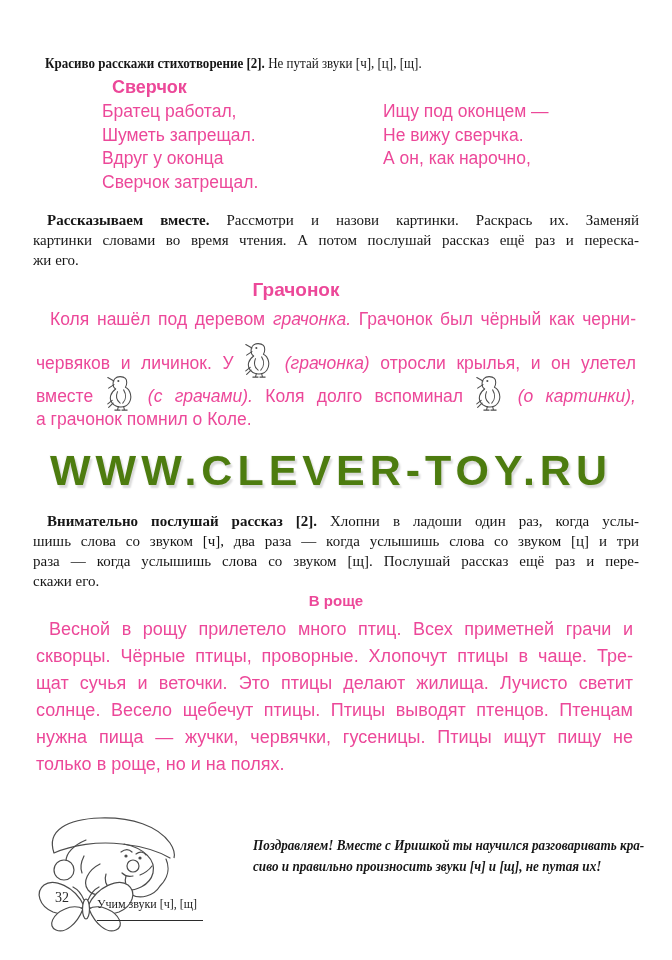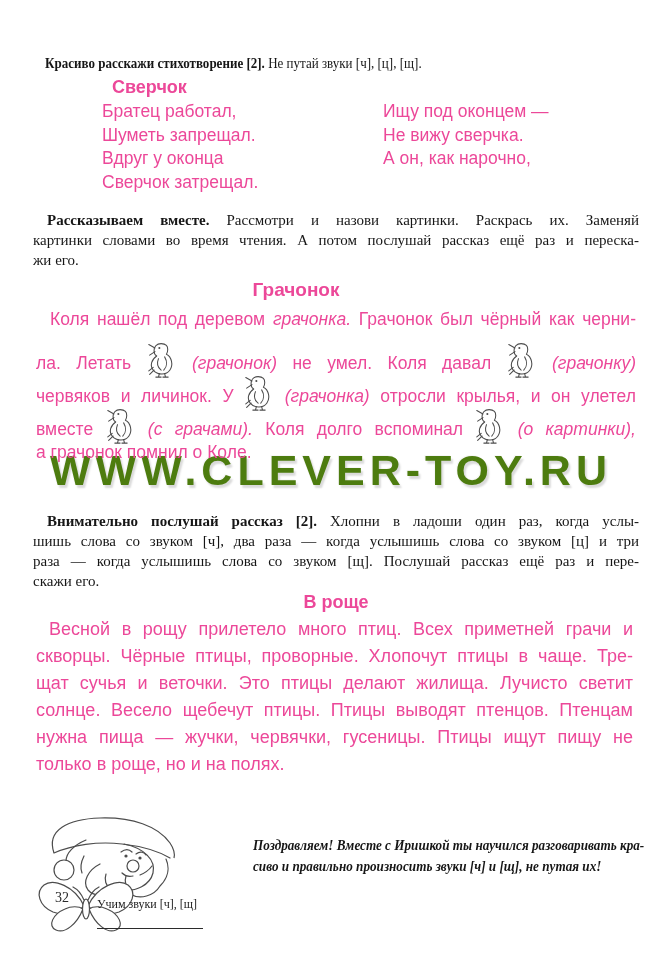--- a/index.html
+++ b/index.html
@@ -42,34 +42,34 @@
   
   #watermark{left:50px;top:446px;width:600px;z-index:0;
     font-family:Liberation Sans, sans-serif;font-weight:bold;font-size:43px;
     letter-spacing:5px;color:#4d7c0f;white-space:nowrap;
     text-shadow:2px 3px 2px #dadada, -1px -1px 0 #f7f7f7;}
 
   
   #instr3{left:33px;top:511px;width:606px;font-size:15px;line-height:20px;}
 
   
-  #title-roshche{left:0;top:592px;width:672px;text-align:center;font-size:18px;}
+  #title-roshche{left:0;top:592px;width:672px;text-align:center;font-size:15px;}
   #story2{left:36px;top:616px;width:597px;font-size:18px;}
   .s2line{height:27px;line-height:27px;}
   .s2first{text-indent:13px;}
 
   
   #gnome{left:26px;top:812px;}
   #congrats{left:253px;top:834px;width:480px;font-size:15.5px;line-height:21px;
     font-weight:bold;font-style:italic;transform:scaleX(.85);
     transform-origin:left top;white-space:nowrap;}
   #butterfly{left:33px;top:876px;}
   #page-number{left:55px;top:890px;font-size:14px;color:#2a2a2a;z-index:3;}
   #series{left:97px;top:897px;font-size:12px;color:#1c1c1c;
-    border-bottom:1.5px solid #2b2b2b;padding:0 6px 16px 0;}
+    border-bottom:1.5px solid #2b2b2b;padding:0 6px 8px 0;}
 
   svg .ln{fill:none;stroke:#4c4c4c;stroke-width:1.2;stroke-linecap:round;stroke-linejoin:round;}
   svg .lnw{fill:#ffffff;stroke:#4c4c4c;stroke-width:1.2;stroke-linejoin:round;}
 </style>
 </head>
 <body>
 
 <div id="page">
 
   <div id="watermark" class="abs">WWW.CLEVER-TOY.RU</div>
@@ -101,36 +101,20 @@
     <div>жи его.</div>
   </div>
 
   <div id="title-grachonok" class="abs sans b">Грачонок</div>
 
   <div id="story1" class="abs sans">
     <div class="jline s1l1">
       <span>Коля нашёл под деревом</span>
       <span class="i">грачонка.</span>
       <span>Грачонок был чёрный как черни-</span>
-    </div>
-    <div class="jline s1m">
-      <span>ла. Летать</span>
-      <svg class="bird" viewBox="0 0 34 42">
-          <path class="lnw" d="M16,3 C11,3 8,6 8,11 C8,14 9,16 11,17 C5,21 3,28 7,33 C12,39 22,39 26,33 C30,27 28,18 22,15 C24,12 24,7 22,5 C20,3 18,3 16,3 Z"></path>
-          <path class="ln" d="M9,8 L2,4 M9,12 L3,16 M13,20 C11,25 12,30 16,33 M20,18 C23,23 23,29 19,33 M7,30 L2,34 M8,33 L3,38 M14,37 L13,41 M13,41 L10,41 M13,41 L16,41 M20,37 L21,41 M21,41 L18,41 M21,41 L24,41"></path>
-          <circle cx="14" cy="8" r="1.2" fill="#4c4c4c"></circle>
-        </svg>
-      <span class="i">(грачонок)</span>
-      <span>не умел. Коля давал</span>
-      <svg class="bird" viewBox="0 0 34 42">
-          <path class="lnw" d="M16,3 C11,3 8,6 8,11 C8,14 9,16 11,17 C5,21 3,28 7,33 C12,39 22,39 26,33 C30,27 28,18 22,15 C24,12 24,7 22,5 C20,3 18,3 16,3 Z"></path>
-          <path class="ln" d="M9,8 L2,4 M9,12 L3,16 M13,20 C11,25 12,30 16,33 M20,18 C23,23 23,29 19,33 M7,30 L2,34 M8,33 L3,38 M14,37 L13,41 M13,41 L10,41 M13,41 L16,41 M20,37 L21,41 M21,41 L18,41 M21,41 L24,41"></path>
-          <circle cx="14" cy="8" r="1.2" fill="#4c4c4c"></circle>
-        </svg>
-      <span class="i">(грачонку)</span>
     </div>
     <div class="jline s1m">
       <span>червяков и личинок. У</span>
       <svg class="bird" viewBox="0 0 34 42">
           <path class="lnw" d="M16,3 C11,3 8,6 8,11 C8,14 9,16 11,17 C5,21 3,28 7,33 C12,39 22,39 26,33 C30,27 28,18 22,15 C24,12 24,7 22,5 C20,3 18,3 16,3 Z"></path>
           <path class="ln" d="M9,8 L2,4 M9,12 L3,16 M13,20 C11,25 12,30 16,33 M20,18 C23,23 23,29 19,33 M7,30 L2,34 M8,33 L3,38 M14,37 L13,41 M13,41 L10,41 M13,41 L16,41 M20,37 L21,41 M21,41 L18,41 M21,41 L24,41"></path>
           <circle cx="14" cy="8" r="1.2" fill="#4c4c4c"></circle>
         </svg>
       <span class="i">(грачонка)</span>
       <span>отросли крылья, и он улетел</span>

